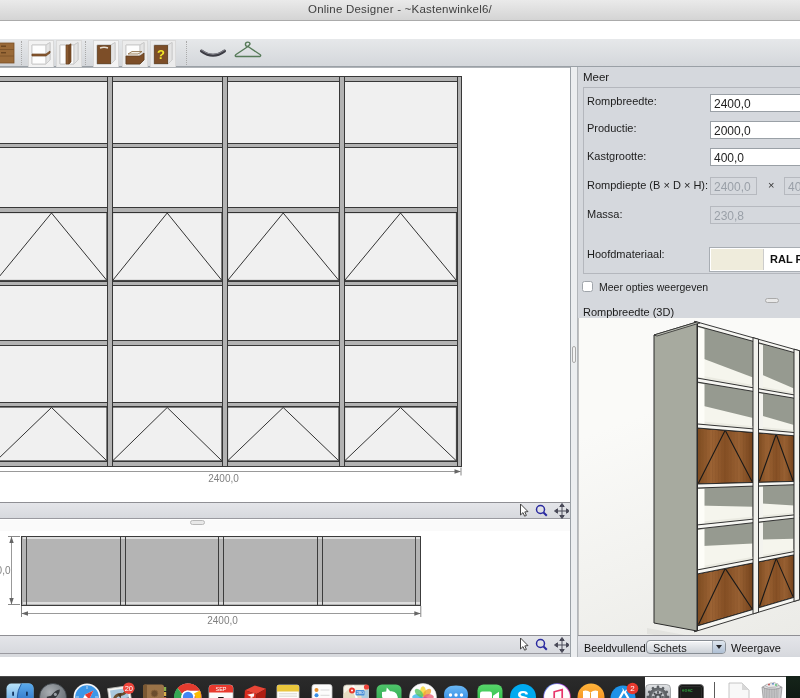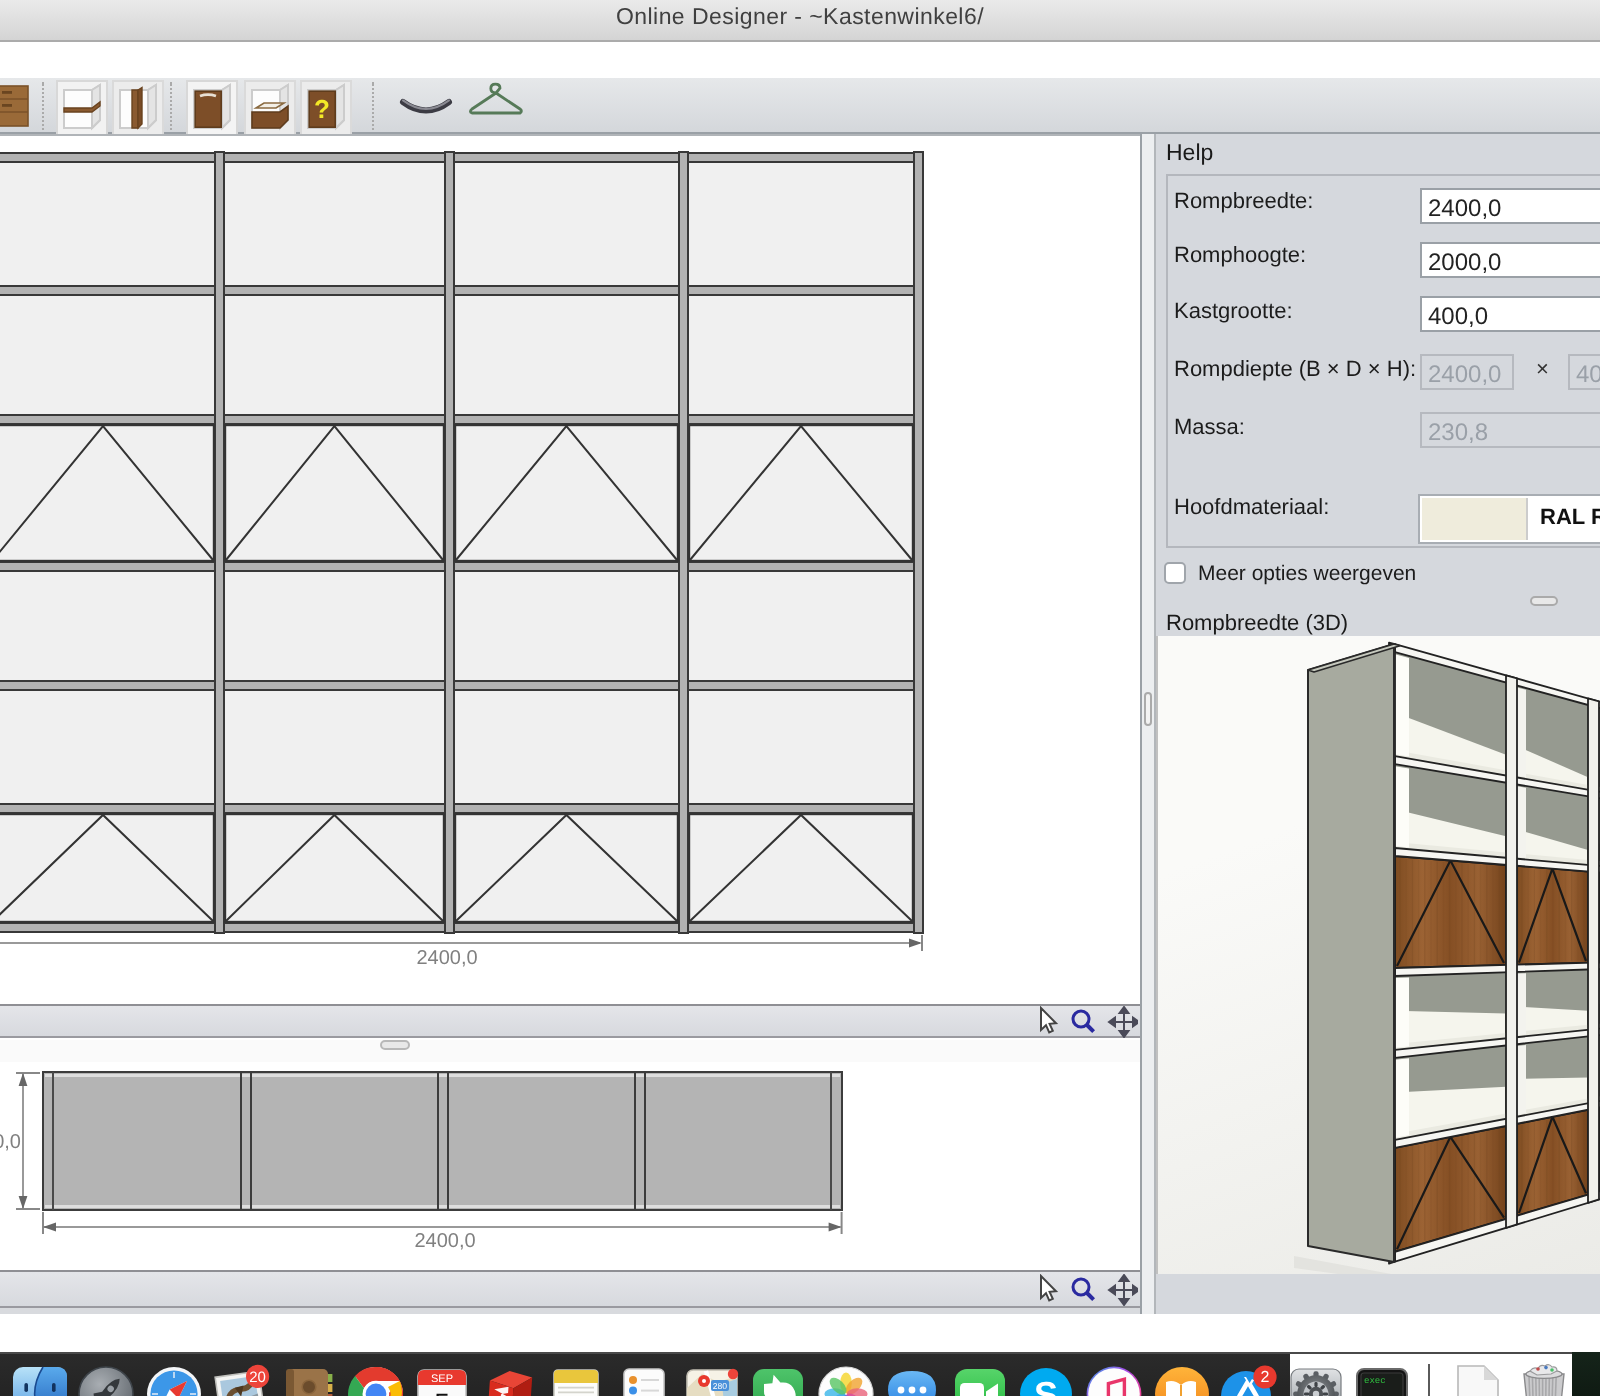--- a/index.html
+++ b/index.html
@@ -175,25 +175,25 @@
 </g>
       </svg>
     </div>
 <div class="abs" style="left:0;top:654px;width:570px;height:3px;background:#d8dade"></div>
 
 <div class="abs" style="left:570px;top:67px;width:8px;height:590px;background:#eceef0;border-left:1px solid #9aa0a6;border-right:1px solid #b2b6ba">
   <div class="abs" style="left:1px;top:279px;width:4px;height:17px;background:#f2f2f2;border:1px solid #aaa;border-radius:2px"></div>
 </div>
 
 <div class="abs" style="left:578px;top:67px;width:222px;height:590px;background:#d5d8dd">
-  <div class="abs" style="left:5px;top:4px;font-size:11.5px;color:#1a1a1a">Help</div>
+  <div class="abs" style="left:5px;top:4px;font-size:11.5px;color:#1a1a1a">Meer</div>
   <div class="abs" style="left:4.5px;top:19.5px;width:230px;height:187px;border:1px solid #b4b7bd"></div>
   <div class="abs" style="left:9px;top:28px;font-size:11px;color:#1c1c1c">Rompbreedte:</div>
   <div class="abs" style="left:132px;top:27px;width:100px;height:18px;background:#fff;border:1px solid #9aa0a6;font-size:12px;color:#222;padding:1.5px 0 0 3px">2400,0</div>
-  <div class="abs" style="left:9px;top:55px;font-size:11px;color:#1c1c1c">Romphoogte:</div>
+  <div class="abs" style="left:9px;top:55px;font-size:11px;color:#1c1c1c">Productie:</div>
   <div class="abs" style="left:132px;top:54px;width:100px;height:18px;background:#fff;border:1px solid #9aa0a6;font-size:12px;color:#222;padding:1.5px 0 0 3px">2000,0</div>
   <div class="abs" style="left:9px;top:83px;font-size:11px;color:#1c1c1c">Kastgrootte:</div>
   <div class="abs" style="left:132px;top:81px;width:100px;height:18px;background:#fff;border:1px solid #9aa0a6;font-size:12px;color:#222;padding:1.5px 0 0 3px">400,0</div>
   <div class="abs" style="left:9px;top:112px;font-size:11px;color:#1c1c1c">Rompdiepte (B × D × H):</div>
   <div class="abs" style="left:132px;top:110px;width:47px;height:18px;background:#d5d8dd;border:1px solid #b6b9bf;font-size:12px;color:#9aa0a8;padding:1.5px 0 0 3px">2400,0</div>
   <div class="abs" style="left:190px;top:112px;font-size:11px;color:#333">×</div>
   <div class="abs" style="left:206px;top:110px;width:40px;height:18px;background:#d5d8dd;border:1px solid #b6b9bf;font-size:12px;color:#9aa0a8;padding:1.5px 0 0 3px">400,0</div>
   <div class="abs" style="left:9px;top:141px;font-size:11px;color:#1c1c1c">Massa:</div>
   <div class="abs" style="left:132px;top:139px;width:100px;height:18px;background:#d5d8dd;border:1px solid #b6b9bf;font-size:12px;color:#9aa0a8;padding:1.5px 0 0 3px">230,8</div>
   <div class="abs" style="left:9px;top:181px;font-size:11px;color:#1c1c1c">Hoofdmateriaal:</div>
@@ -347,20 +347,30 @@
           <polygon points="696.5,625.9 800,595.3 800,599.3 696.5,630.8" fill="#f6f6f2" stroke="#222" stroke-width="0.9"></polygon>
           <polygon points="752,337.7 757.5,339.2 757.5,612.2 752,613.9" fill="#f1f1ec" stroke="#222" stroke-width="0.9"></polygon>
           <polygon points="793,349.2 798.5,350.7 798.5,599.7 793,601.4" fill="#f1f1ec" stroke="#222" stroke-width="0.9"></polygon>
           <polygon points="693.5,321.3 696.5,322.1 696.5,630.8 693.5,631.8" fill="#cfcfc9" stroke="#222" stroke-width="0.9"></polygon>
           <polygon points="653,335 696,322 696,631 653,623" fill="#a7aa9f" stroke="#2a2a2a" stroke-width="1"></polygon>
           <polygon points="653,335 696,322 699,322.9 656,336" fill="#c6c9be" stroke="#2a2a2a" stroke-width="0.8"></polygon>
         </g>
       </svg>
 </div>
 
+<div class="abs" style="left:578px;top:635px;width:222px;height:21px;background:linear-gradient(#e4e5e9,#d7d9de);border-top:1px solid #8f8f94">
+  <span class="abs" style="left:6px;top:6px;font-size:10.8px;color:#111">Beeldvullend</span>
+  <div class="abs" style="left:68px;top:4px;width:80px;height:14px;background:linear-gradient(#f4f6f8,#ccd1d7);border:1px solid #878d94;border-radius:4px;box-shadow:inset 0 1px 0 #fff">
+    <span class="abs" style="left:6px;top:0.5px;font-size:11px;color:#1a1a1a">Schets</span>
+    <div class="abs" style="right:0;top:0;width:13px;height:12px;background:linear-gradient(#dfe6ee,#aebfd4);border-radius:0 3px 3px 0;border-left:1px solid #9aa4b0">
+      <div style="position:absolute;left:3px;top:4px;width:0;height:0;border-left:3.5px solid transparent;border-right:3.5px solid transparent;border-top:4.5px solid #26282c"></div>
+    </div>
+  </div>
+  <span class="abs" style="left:153px;top:6px;font-size:11px;color:#111">Weergave</span>
+</div>
 
 <div class="abs" style="left:0;top:676px;width:645px;height:42px;background:linear-gradient(#2b2b2b,#1d1d1d)">
   <div class="abs" style="left:0;top:0;width:800px;height:1px;background:#4a4a4a"></div>
   <div class="abs" style="left:786px;top:0;width:14px;height:42px;background:linear-gradient(#15241a,#0a120c)"></div>
   <div style="position:absolute;left:4.7px;top:6px;width:30px;height:30px"><svg width="30" height="30" viewBox="0 0 30 30">
           <defs>
             <linearGradient id="fnd" x1="0" y1="0" x2="0" y2="1">
               <stop offset="0" stop-color="#b8e2f8"></stop>
               <stop offset="1" stop-color="#4a94e0"></stop>
             </linearGradient>

